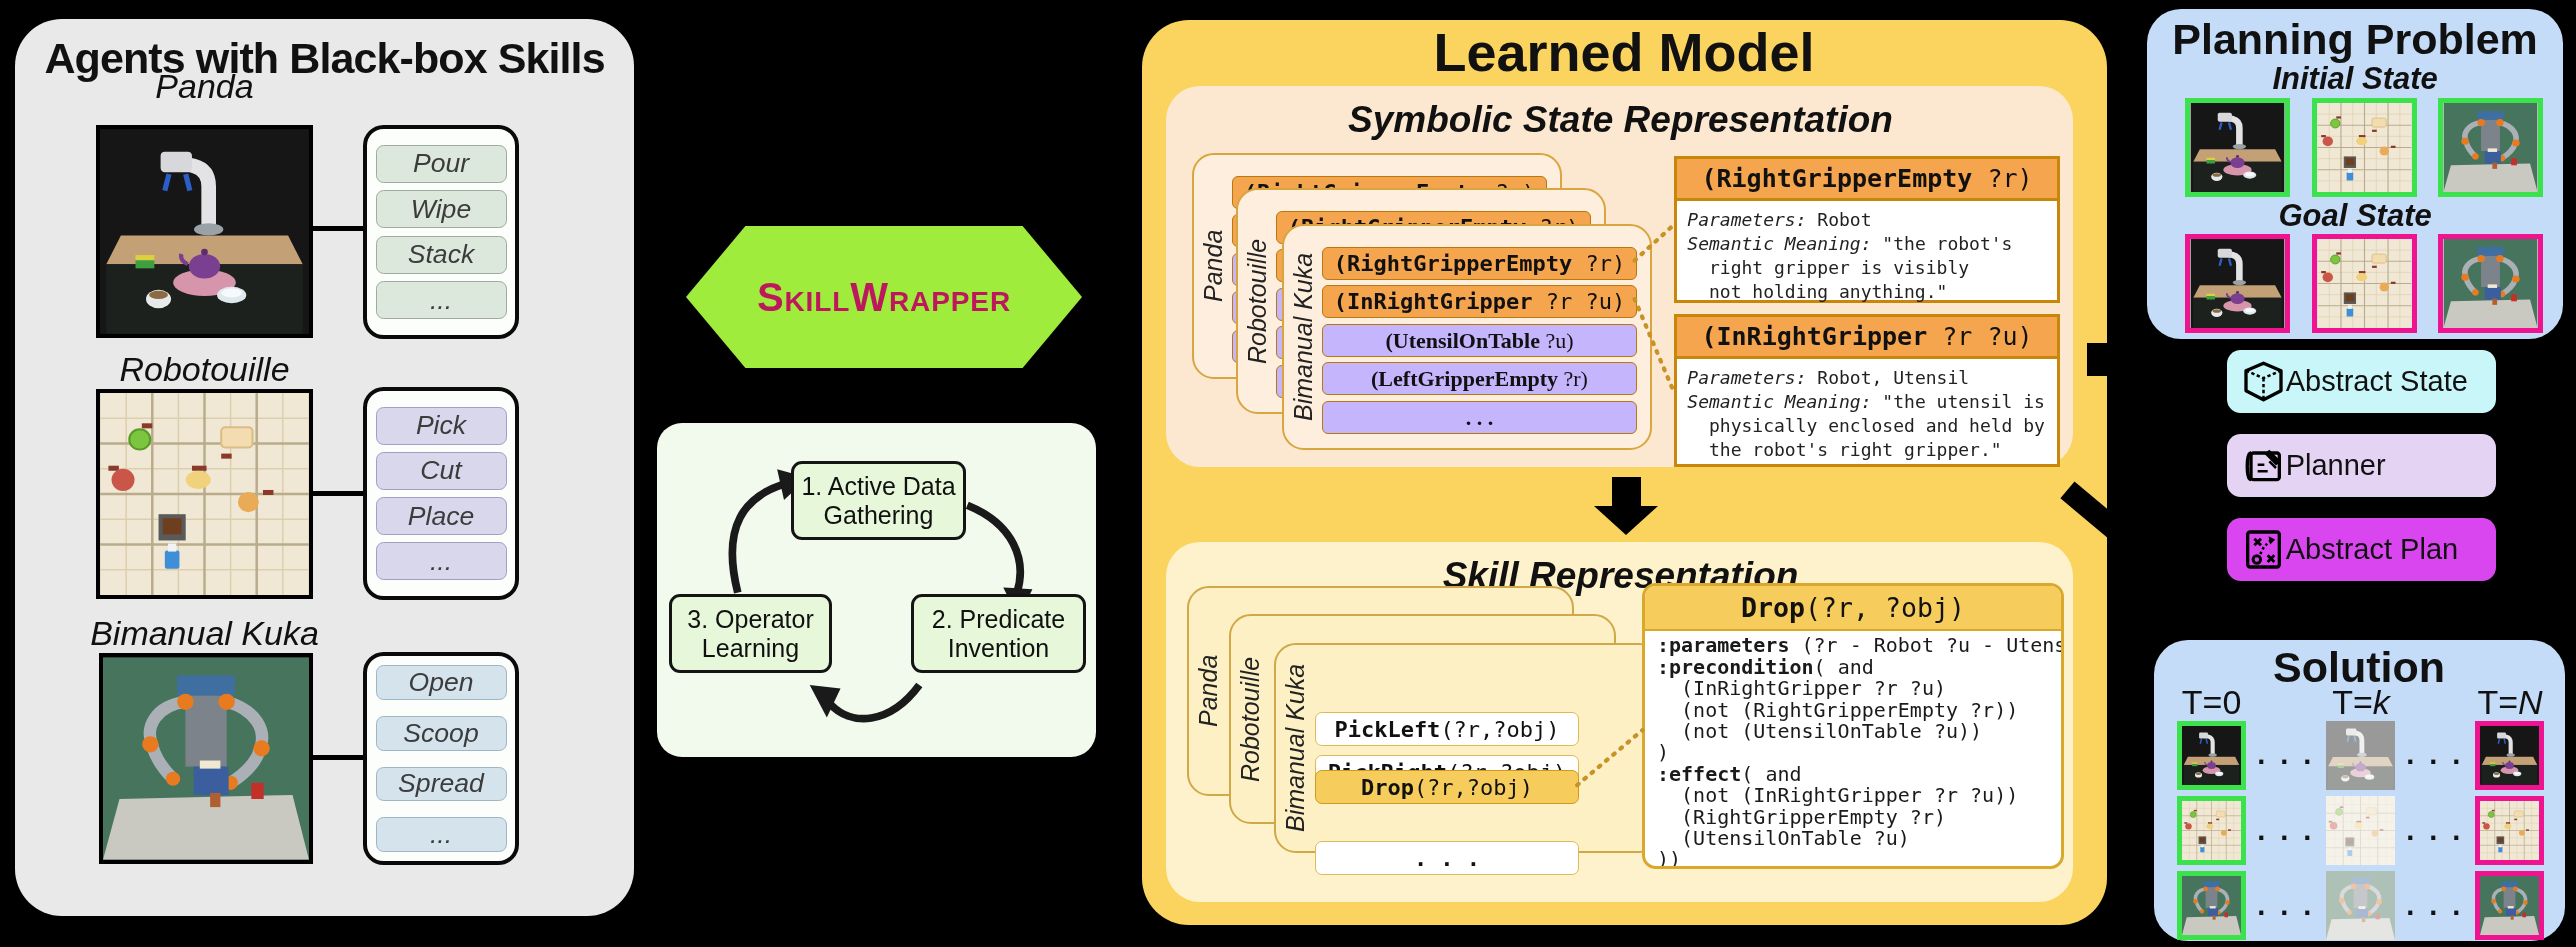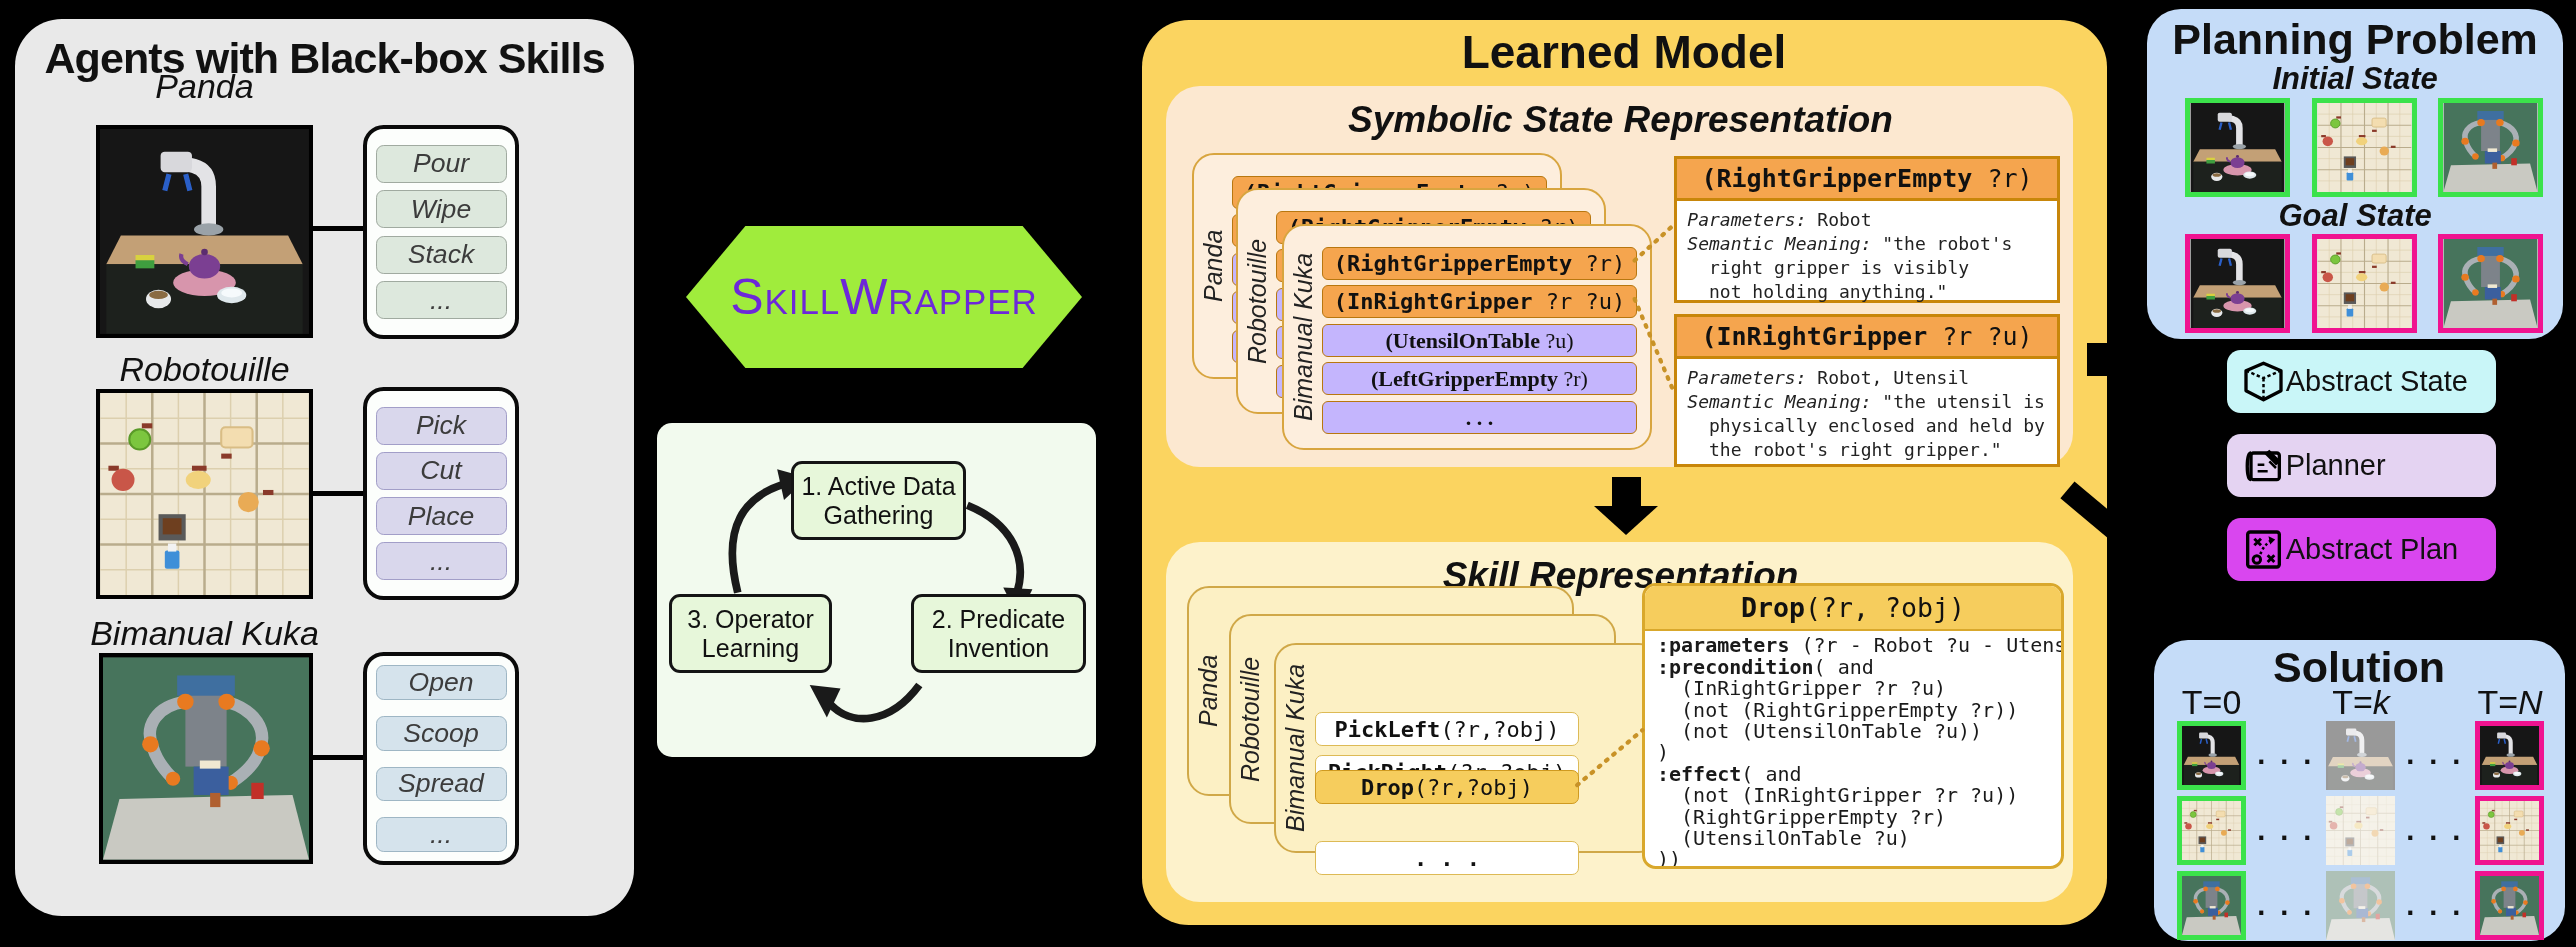--- a/index.html
+++ b/index.html
@@ -19,27 +19,27 @@
   .conn{background:#000;height:5.1px;}
   .skillbox{background:#fcfefc;border:4.3px solid #0a0a0a;border-radius:20.6px;box-sizing:border-box;
             display:flex;flex-direction:column;justify-content:space-evenly;align-items:center;padding:8.6px 0;}
   .skillbtn{width:129px;height:36px;border-radius:7.7px;border:1.7px solid #a7afa7;
             font-style:italic;font-size:26.6px;color:#3c3c3c;display:flex;align-items:center;justify-content:center;}
   .btn-green{background:#dde8dd;border-color:#a0aaa0;}
   .btn-purple{background:#d9d7ec;border-color:#a29ec8;}
   .btn-blue{background:#d5e3ec;border-color:#9eb6c4;}
   
   .hexagon{background:#a0ec3c;clip-path:polygon(0% 50%,15% 0%,85% 0%,100% 50%,85% 100%,15% 100%);}
-  .hex-label{font-variant:small-caps;font-weight:400;font-size:50px;letter-spacing:0.9px;color:#6d28d9;}
-  .cycle-box{background:#f2faee;border-radius:15px;}
+  .hex-label{font-variant:small-caps;font-weight:700;font-size:40px;letter-spacing:0.9px;color:#be185d;}
+  .cycle-box{background:#f2faee;border-radius:25px;}
   .cycle-node{background:#e7f7da;border:3.4px solid #141414;border-radius:11px;font-size:25px;font-weight:500;
               box-sizing:border-box;padding:3.4px 6.9px;line-height:1.15;}
   
   .model-box{background:#fbd460;border-radius:47px;}
-  .model-title{font-weight:bold;font-size:46px;}
+  .model-title{font-weight:bold;font-size:54px;}
   .sub-box-sym{background:#fce8d0;border-radius:34px;}
   .sub-box-skill{background:#fdf2cb;border-radius:34px;}
   .sub-title{font-weight:bold;font-style:italic;font-size:37px;}
   .card-sym{background:#fdeedd;border:2.6px solid #d8a53f;border-radius:22px;box-sizing:border-box;}
   .card-skill{background:#fcf0c4;border:2.6px solid #d0a848;border-radius:22px;box-sizing:border-box;}
   .card-label{position:absolute;left:3.4px;top:0;height:100%;width:33px;display:flex;align-items:center;justify-content:center;
               writing-mode:vertical-rl;transform:rotate(180deg);font-style:italic;font-size:25px;color:#222;}
   .pred{position:absolute;left:38px;width:315px;height:33px;border:1.7px solid #b8770f;border-radius:6px;
         font-family:"DejaVu Sans Mono",monospace;font-size:22px;display:flex;align-items:center;justify-content:center;box-sizing:border-box;}
   .pred-hl{background:#f5a54e;}

